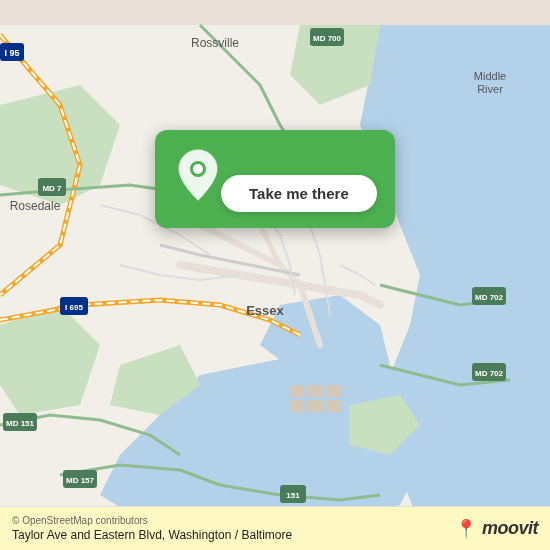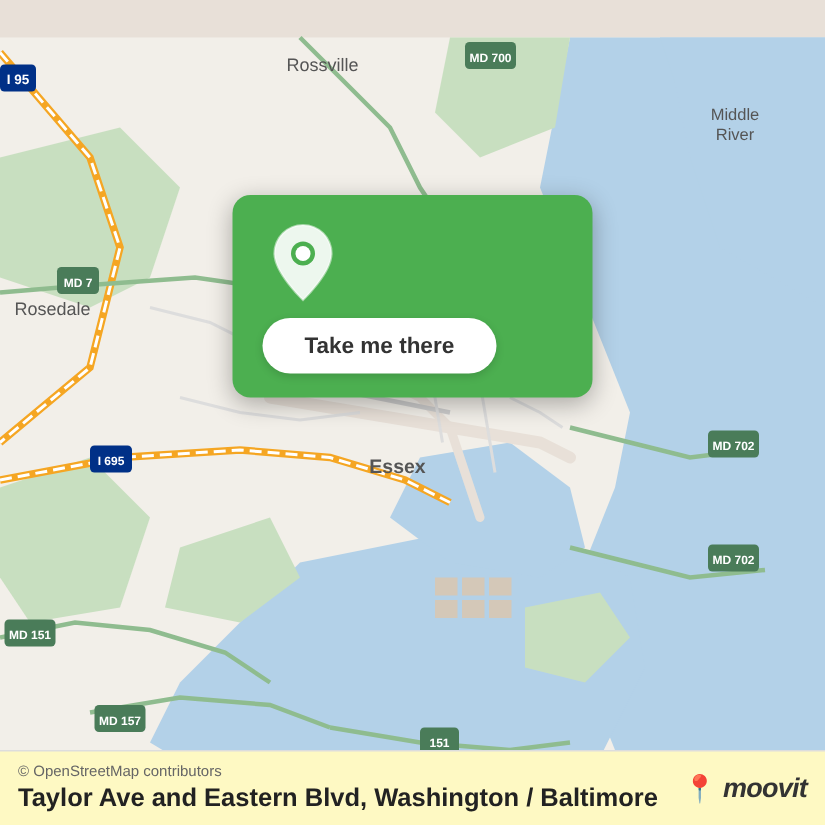--- a/index.html
+++ b/index.html
@@ -29,22 +29,22 @@
 
     
     #location-card {
       position: absolute;
       top: 130px;
       left: 155px;
       width: 240px;
       background: #4caf50;
       border-radius: 12px;
       display: flex;
-      flex-direction: column;
-      align-items: flex-start;
+      flex-direction: row;
+      align-items: flex-end;
       padding: 18px 20px 16px;
       box-shadow: 0 4px 16px rgba(0,0,0,0.3);
     }
 
     #pin-icon-container {
       width: 54px;
       height: 54px;
       display: flex;
       align-items: center;
       justify-content: center;
@@ -81,22 +81,22 @@
       display: flex;
       flex-direction: column;
     }
 
     #attribution {
       font-size: 10px;
       color: #666;
     }
 
     #location-title {
-      font-size: 17px;
-      font-weight: 700;
+      font-size: 12px;
+      font-weight: 400;
       color: #222;
       margin-top: 2px;
     }
 
     #moovit-logo {
       display: flex;
       align-items: center;
       gap: 4px;
     }
 

